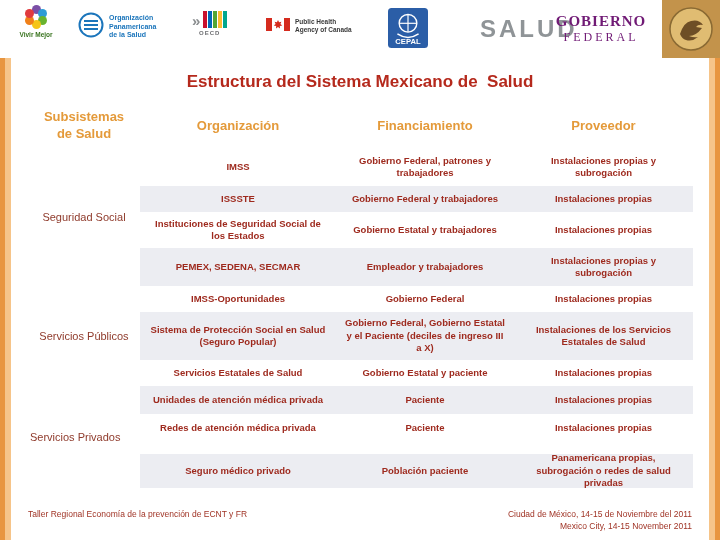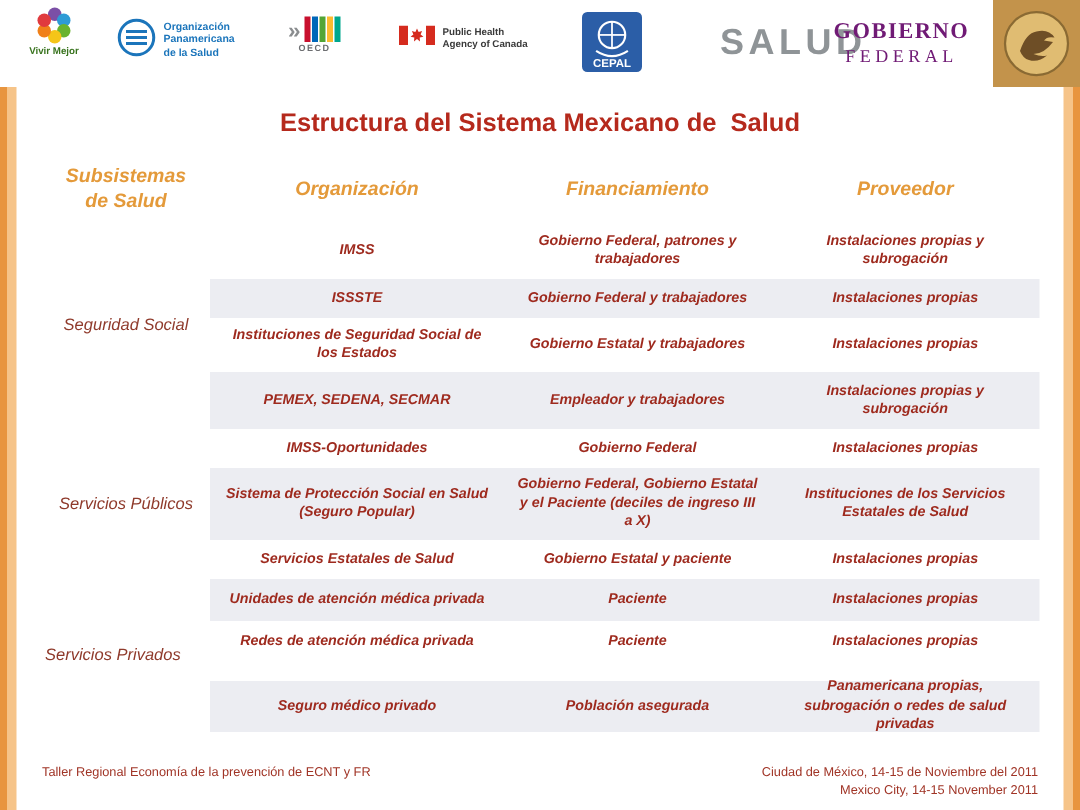--- a/index.html
+++ b/index.html
@@ -50,21 +50,21 @@
   .sidebar.left  { left:0;  background:linear-gradient(90deg,#E8953F 0 45%,#F6C489 45% 100%); }
   .sidebar.right { right:0; background:linear-gradient(270deg,#E8953F 0 45%,#F6C489 45% 100%); }
 
   
   .title { position:absolute; top:72px; left:30px; width:660px; text-align:center;
            font-size:17px; font-weight:bold; color:#B5291C; white-space:pre-wrap; }
 
   
   .table { position:absolute; left:28px; top:104px; width:665px; display:grid;
            grid-template-columns:112px 196px 178px 179px;
-           grid-template-rows:44px 38px 26px 36px 38px 26px 48px 26px 28px 28px 46px;font-style:italic; }
+           grid-template-rows:44px 38px 26px 36px 38px 26px 48px 26px 28px 28px 46px; }
   .cell { display:flex; align-items:center; justify-content:center; text-align:center;
           padding:2px 8px; font-size:9.5px; font-weight:bold; color:#9E2A1E; line-height:1.3; }
   .cell.alt { background:#ECEDF2; }
   .cell.gap { margin-top:12px; }
   .hcell { font-size:13px; font-weight:bold; color:#E49A3A; line-height:1.3; }
   .glabel { display:flex; align-items:center; justify-content:center; text-align:center;
             font-size:11px; font-weight:normal; color:#8F3A2B; padding:0 4px; }
   .glabel-left { justify-content:flex-start; text-align:left; padding-left:2px; }
 
   
@@ -199,36 +199,36 @@
     <div class="cell alt" style="grid-area:5/2">PEMEX, SEDENA, SECMAR</div>
     <div class="cell alt" style="grid-area:5/3">Empleador y trabajadores</div>
     <div class="cell alt" style="grid-area:5/4">Instalaciones propias y subrogación</div>
 
     <div class="cell" style="grid-area:6/3">Gobierno Federal</div>
     <div class="cell" style="grid-area:6/2">IMSS-Oportunidades</div>
     <div class="cell" style="grid-area:6/4">Instalaciones propias</div>
 
     <div class="cell alt" style="grid-area:7/2">Sistema de Protección Social en Salud (Seguro Popular)</div>
     <div class="cell alt" style="grid-area:7/3">Gobierno Federal, Gobierno Estatal y el Paciente (deciles de ingreso III a X)</div>
-    <div class="cell alt" style="grid-area:7/4">Instituciones de los Servicios Estatales de Salud</div>
+    <div class="cell alt" style="grid-area:7/4">Instalaciones de los Servicios Estatales de Salud</div>
 
     <div class="cell" style="grid-area:8/2">Servicios Estatales de Salud</div>
     <div class="cell" style="grid-area:8/3">Gobierno Estatal y paciente</div>
     <div class="cell" style="grid-area:8/4">Instalaciones propias</div>
 
     <div class="cell alt" style="grid-area:9/2">Unidades de atención médica privada</div>
     <div class="cell alt" style="grid-area:9/3">Paciente</div>
     <div class="cell alt" style="grid-area:9/4">Instalaciones propias</div>
 
     <div class="cell" style="grid-area:10/2">Redes de atención médica privada</div>
     <div class="cell" style="grid-area:10/3">Paciente</div>
     <div class="cell" style="grid-area:10/4">Instalaciones propias</div>
 
     <div class="cell alt gap" style="grid-area:11/2">Seguro médico privado</div>
-    <div class="cell alt gap" style="grid-area:11/3">Población asegurada</div>
+    <div class="cell alt gap" style="grid-area:11/3">Población paciente</div>
     <div class="cell alt gap" style="grid-area:11/4">Panamericana propias, subrogación o redes de salud privadas</div>
 
   </div>
 
   <div class="footer">
     <div class="f-left">
       <div>Taller Regional Economía de la prevención de ECNT y FR</div>
     </div>
     <div class="f-right">
       <div>Ciudad de México, 14-15 de Noviembre del 2011</div>

